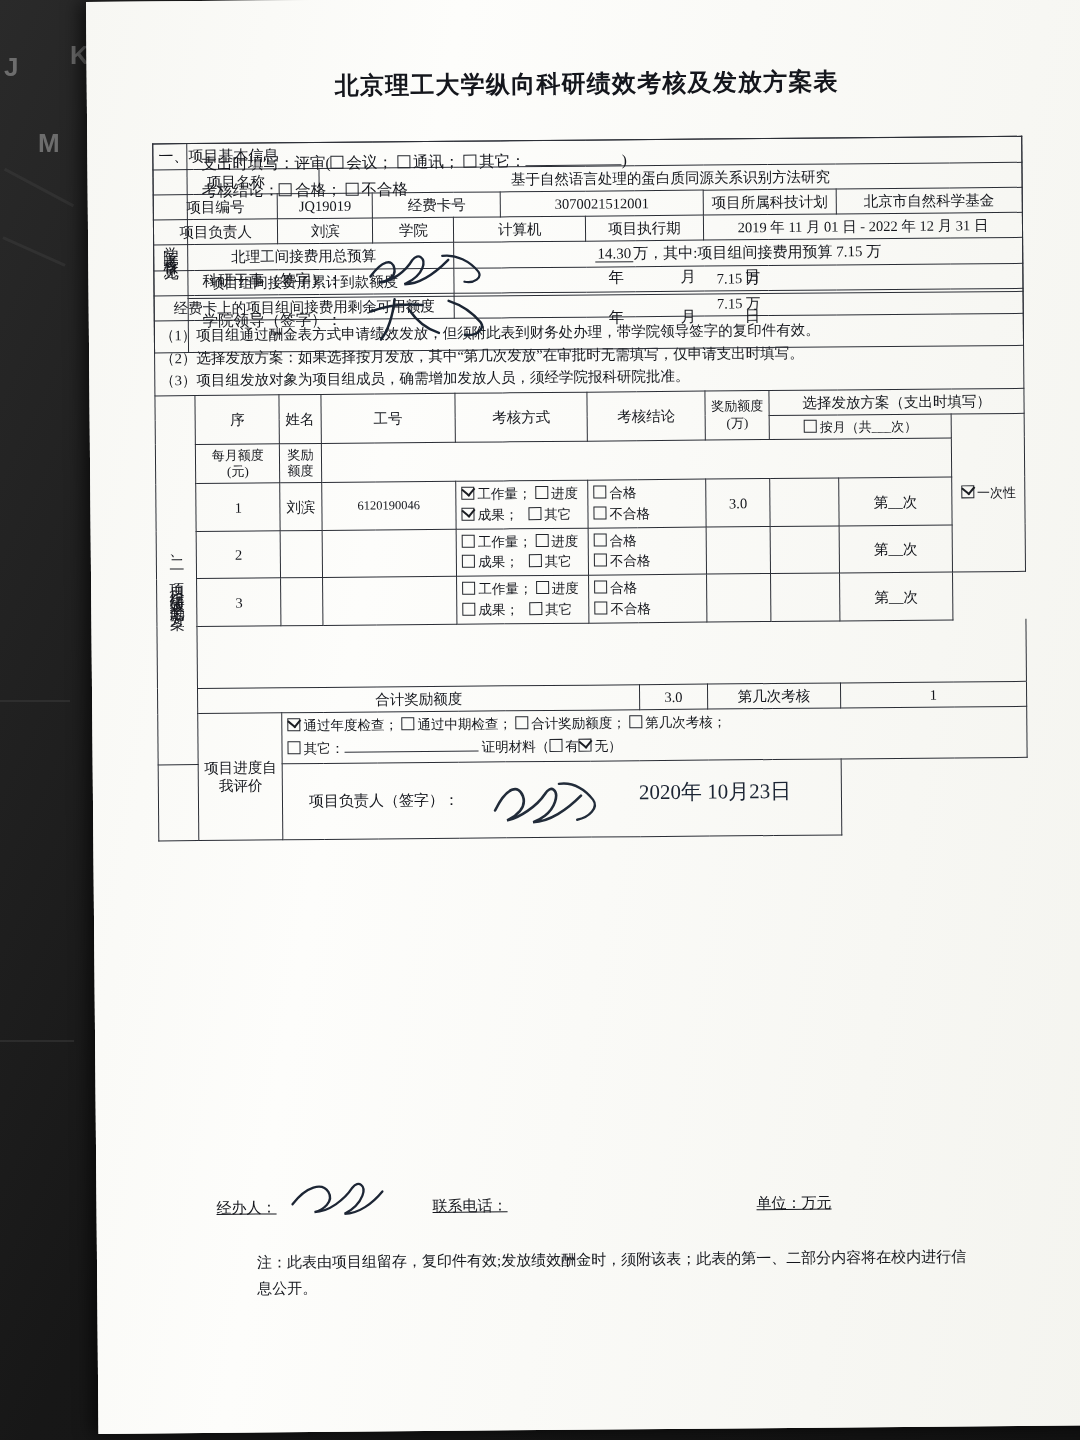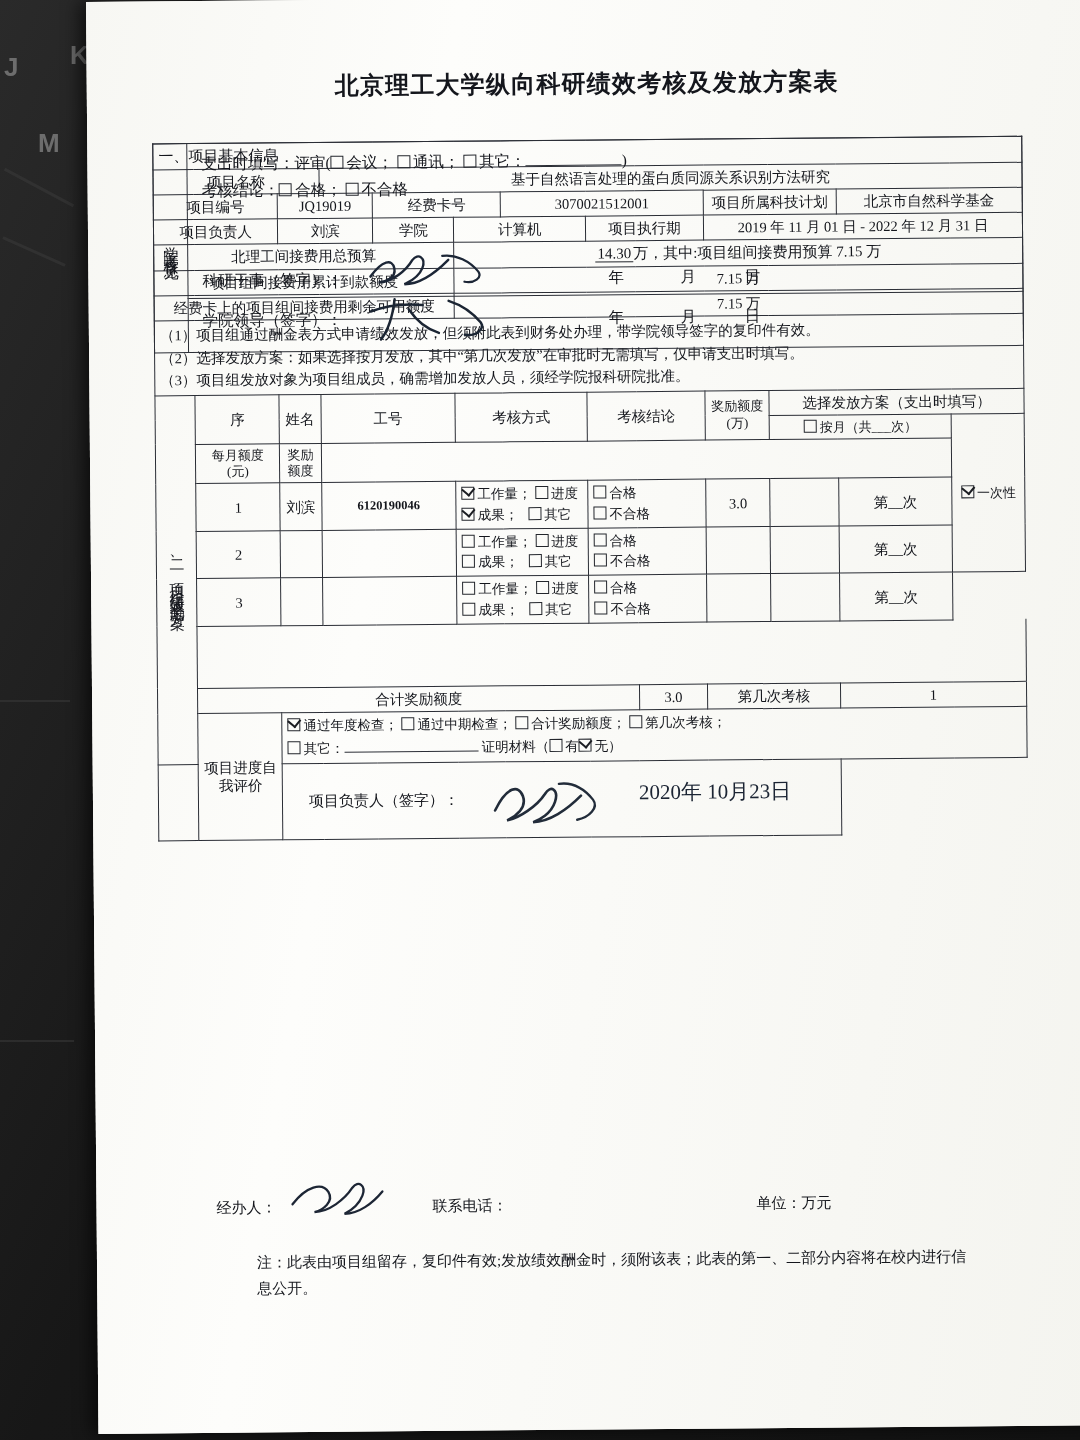--- a/index.html
+++ b/index.html
@@ -42,21 +42,21 @@
   .c{text-align:center;}
   .l{text-align:left;}
   .sec-head{font-size:15px;padding-left:12px;}
   .vert{
     writing-mode:vertical-rl;text-orientation:upright;
     letter-spacing:4px;font-size:15px;line-height:1.1;
     white-space:nowrap;
   }
   .vcell{text-align:center;vertical-align:middle;}
   .small{font-size:13px;}
-  .tiny{font-size:12.5px;font-weight:bold;}
+  .tiny{font-size:12.5px;}
   .note-list{font-size:14.5px;line-height:1.55;padding:5px 8px 6px 10px;}
   .note-list div{white-space:nowrap;}
   .chk{display:inline-block;width:11px;height:11px;border:1.4px solid #23262c;
      position:relative;top:1px;margin-right:3px;}
   .chk.on::after{
      content:"";position:absolute;left:1px;top:-3px;width:8px;height:8px;
      border-right:2px solid #1b1d22;border-bottom:2px solid #1b1d22;
      transform:rotate(40deg);
   }
   .crit{white-space:nowrap;font-size:13.5px;line-height:1.5;}
@@ -70,21 +70,21 @@
        pointer-events:none;}
   .sig svg{display:block;overflow:visible;}
   .hand{font-family:"Liberation Serif",serif;font-size:21px;color:#1b2433;}
   
   .review{position:absolute;left:65px;top:935px;width:870px;}
   .footnote{
     position:absolute;left:160px;top:1250px;width:720px;font-size:15px;
     line-height:1.7;
   }
   .bottomline{position:absolute;left:120px;top:1198px;width:800px;font-size:15px;}
-  .bl-item{position:absolute;}
+  .bl-item{position:absolute;text-decoration:underline;}
 </style>
 </head>
 <body>
 
 <div id="desk">
   <div class="kbd-key" style="left:4px;top:52px;">J</div>
   <div class="kbd-key" style="left:70px;top:40px;">K</div>
   <div class="kbd-key" style="left:38px;top:128px;">M</div>
   <div class="kbd-line" style="left:0px;top:186px;width:78px;height:3px;transform:rotate(28deg);"></div>
   <div class="kbd-line" style="left:0px;top:250px;width:68px;height:3px;transform:rotate(24deg);"></div>

